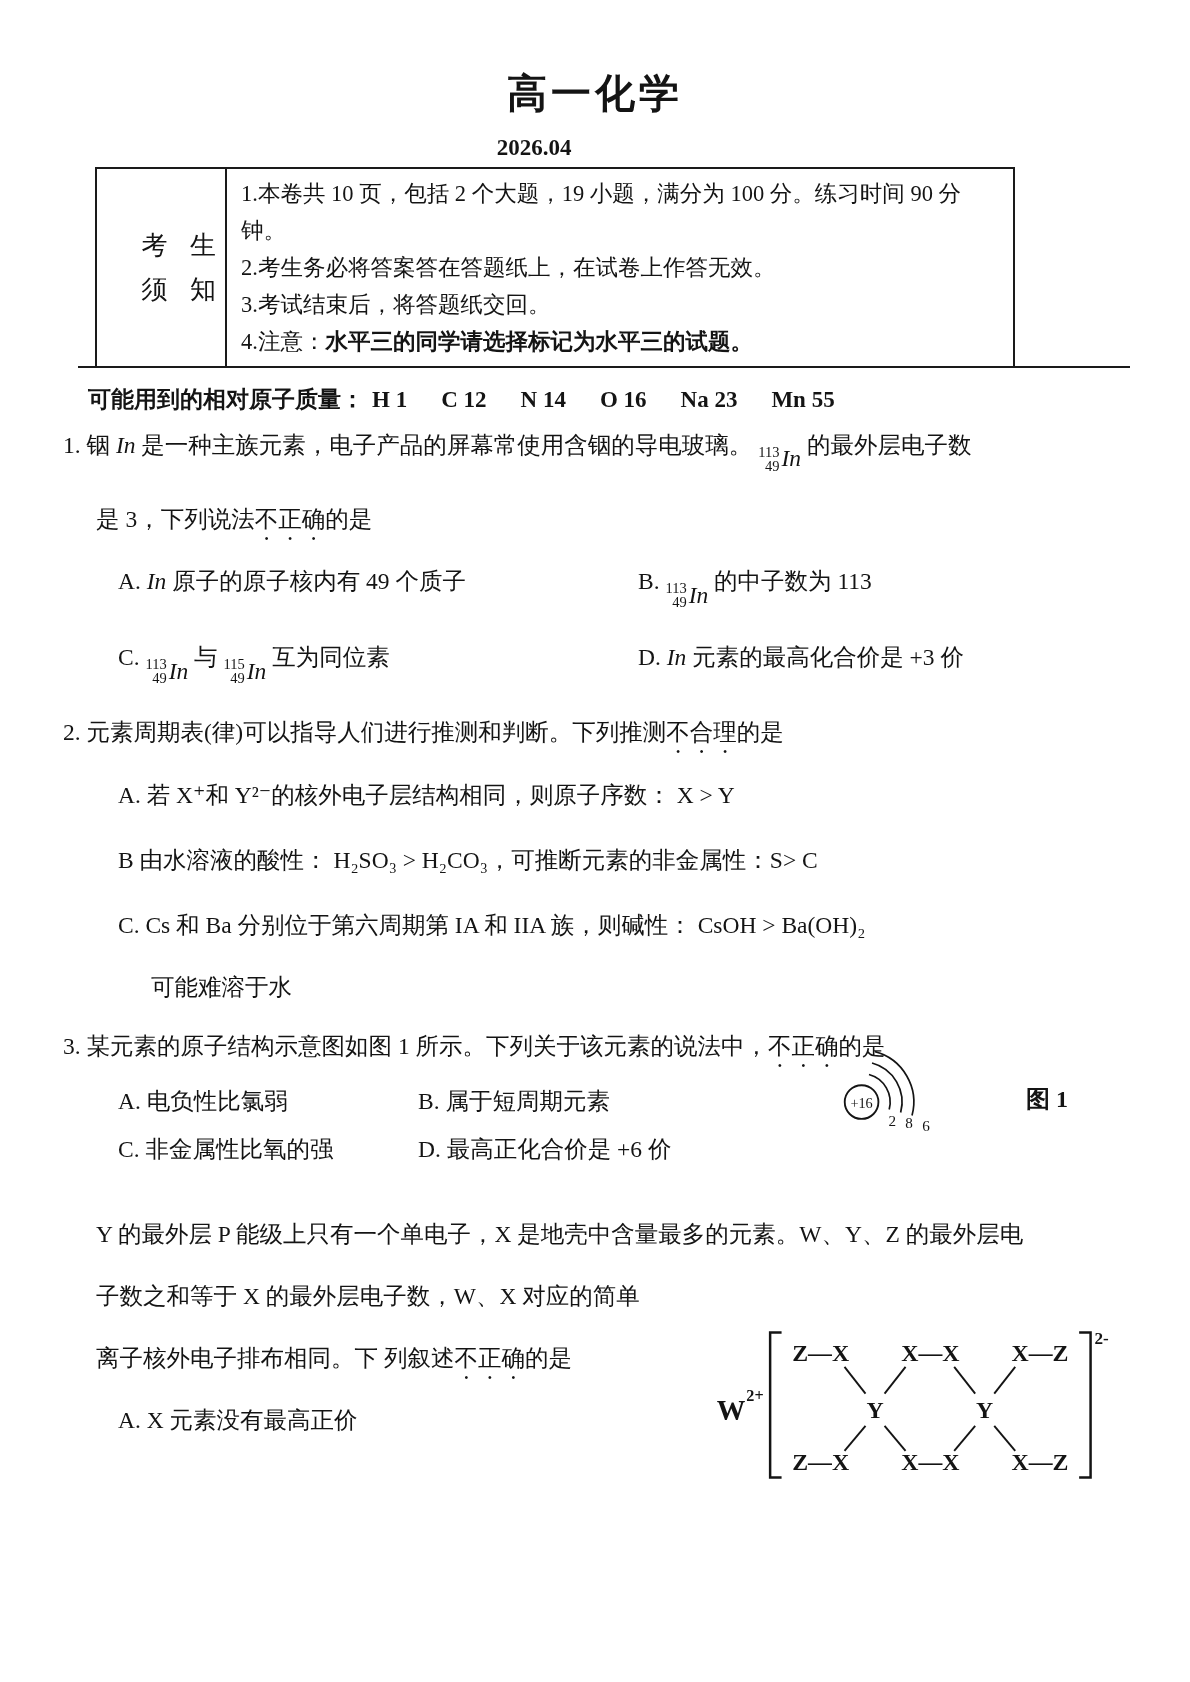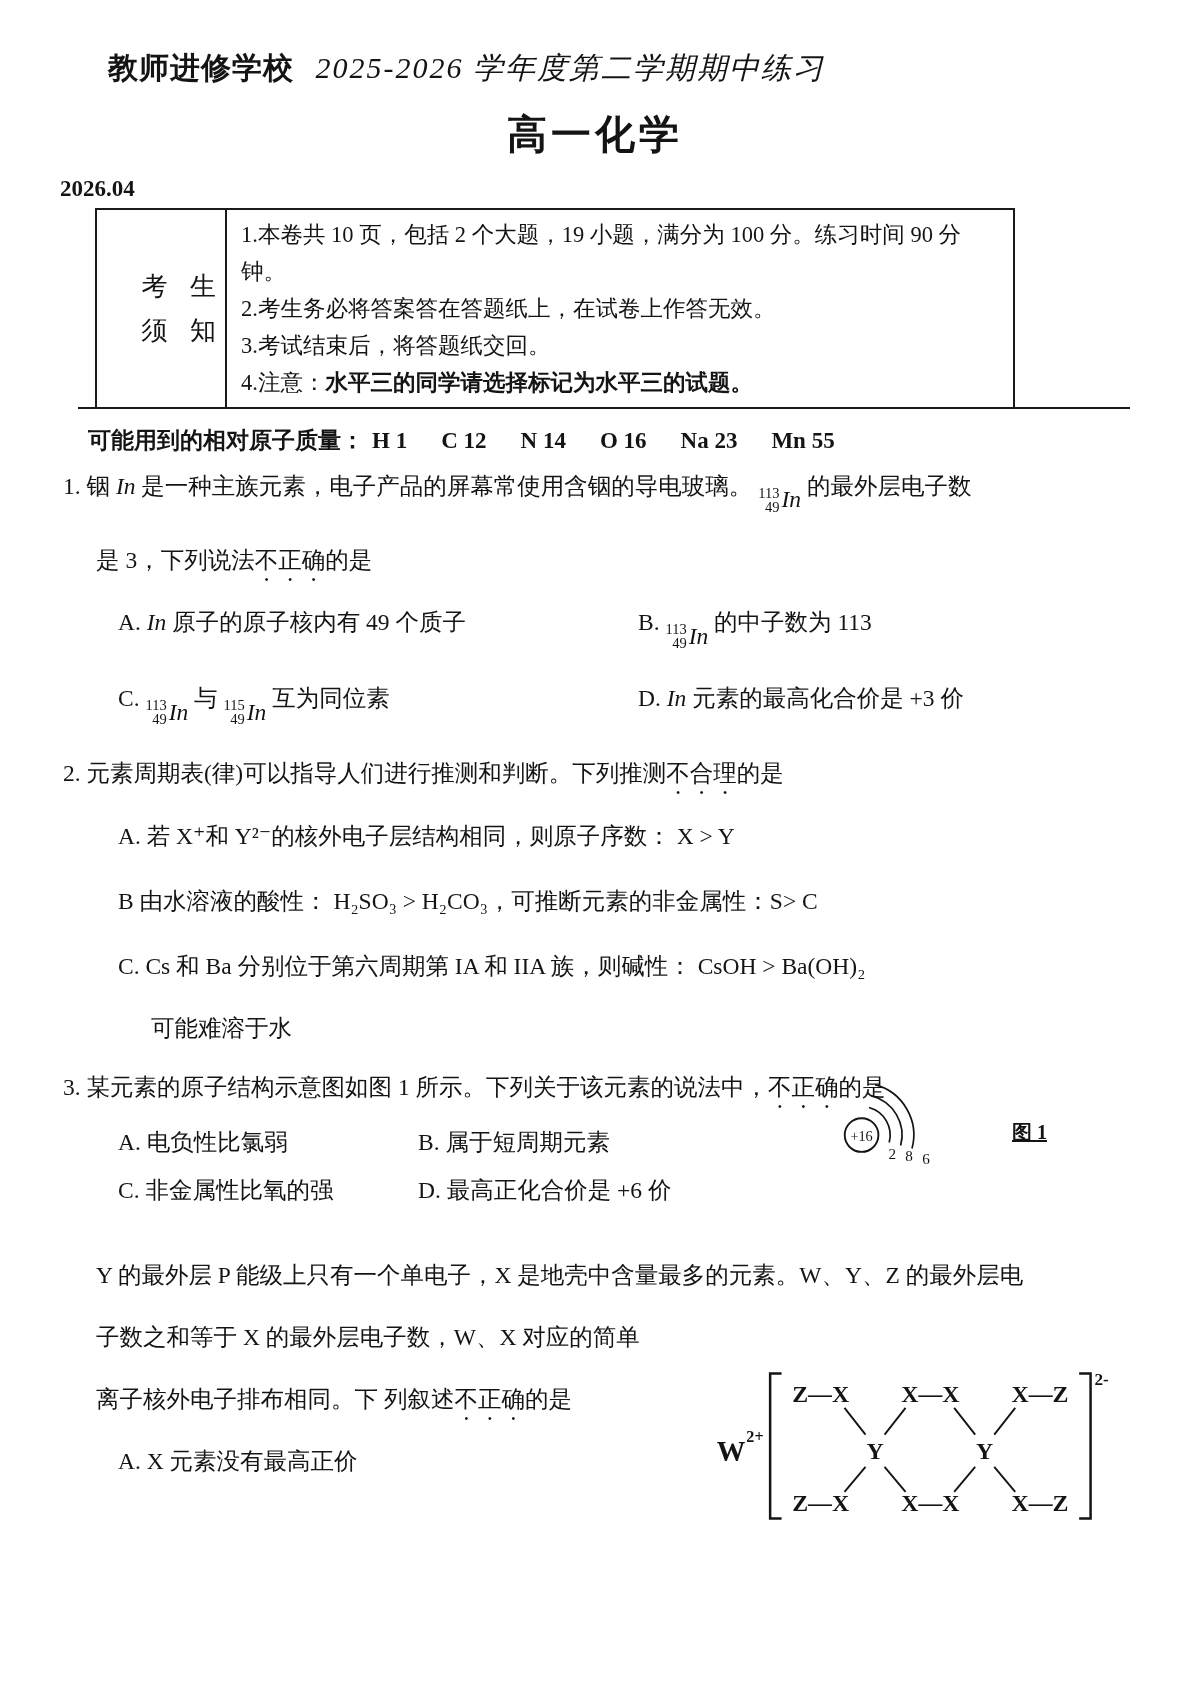--- a/index.html
+++ b/index.html
@@ -9,21 +9,21 @@
     font-family:"Liberation Serif","DejaVu Serif",serif;
     overflow:hidden;
   }
   .page { padding:48px 60px 0 60px; position:relative; }
 
   
   .school-line { font-size:30px; padding-left:48px; white-space:nowrap; }
   .school-name { font-weight:700; font-family:"Liberation Sans","DejaVu Sans",sans-serif; letter-spacing:1px; }
   .term-name { margin-left:14px; font-style:italic; letter-spacing:2px; }
   .paper-title { text-align:center; font-size:40px; font-weight:700; margin-top:18px; letter-spacing:4px; }
-  .exam-date { text-align:left; font-size:23px; font-weight:700; padding-right:122px; margin-top:14px; }
+  .exam-date { text-align:center; font-size:23px; font-weight:700; padding-right:122px; margin-top:14px; }
 
   
   .notice-table { border-collapse:collapse; margin:6px 0 0 35px; width:920px; }
   .notice-table td { border:2.5px solid #1a1a1a; }
   .notice-label-cell { width:126px; text-align:right; font-size:26px; vertical-align:middle; }
   .notice-label-cell div { line-height:44px; letter-spacing:8px; }
   .notice-body-cell { padding:6px 10px 6px 14px; font-size:22.5px; line-height:37px; }
   .notice-bold { font-weight:700; }
   .notice-rule { border-top:2.5px solid #1a1a1a; width:1052px; margin:-2.5px 0 0 18px; height:0; }
 
@@ -51,41 +51,37 @@
   }
   .it { font-style:italic; }
 
   
   .iso { display:inline-flex; align-items:center; vertical-align:-4px; }
   .iso .nums { display:inline-flex; flex-direction:column; font-size:14.5px; line-height:14px; text-align:right; margin-right:2px;align-items:flex-end; }
   .iso .sym { font-style:italic; }
 
   
   .q3-block { position:relative; }
-  .fig1-wrap { position:absolute; left:775px; top:22px; display:flex; align-items:center;text-decoration:underline; }
-  .fig1-caption { font-size:20px; font-weight:700; margin-left:14px; margin-top:14px; white-space:nowrap;text-align:center; }
+  .fig1-wrap { position:absolute; left:775px; top:30px; display:flex; align-items:center; }
+  .fig1-caption { font-size:24px; font-weight:700; margin-left:28px; margin-top:14px; white-space:nowrap;text-align:center; }
 
   
   .q3b-block { position:relative; margin-top:30px; }
   .q3b-line { line-height:62px; }
   .q3b-opt { padding-left:55px; line-height:63px; }
   .fig2-wrap { position:absolute; left:648px; top:118px; width:412px; }
 
   svg text { fill:#141414; }
   .svg-serif { font-family:"Liberation Serif","DejaVu Serif",serif; }
 </style>
 </head>
 <body>
 
 <div class="page">
 
-  <div class="school-line">
-    <span class="school-name">教师进修学校</span>
-    <span class="term-name">2025-2026 学年度第二学期期中练习</span>
-  </div>
   <div class="paper-title">高一化学</div>
   <div class="exam-date">2026.04</div>
 
   <table class="notice-table">
     <tbody>
         <tr>
       <td class="notice-label-cell">
         <div>考 生</div>
         <div>须 知</div>
       </td>

